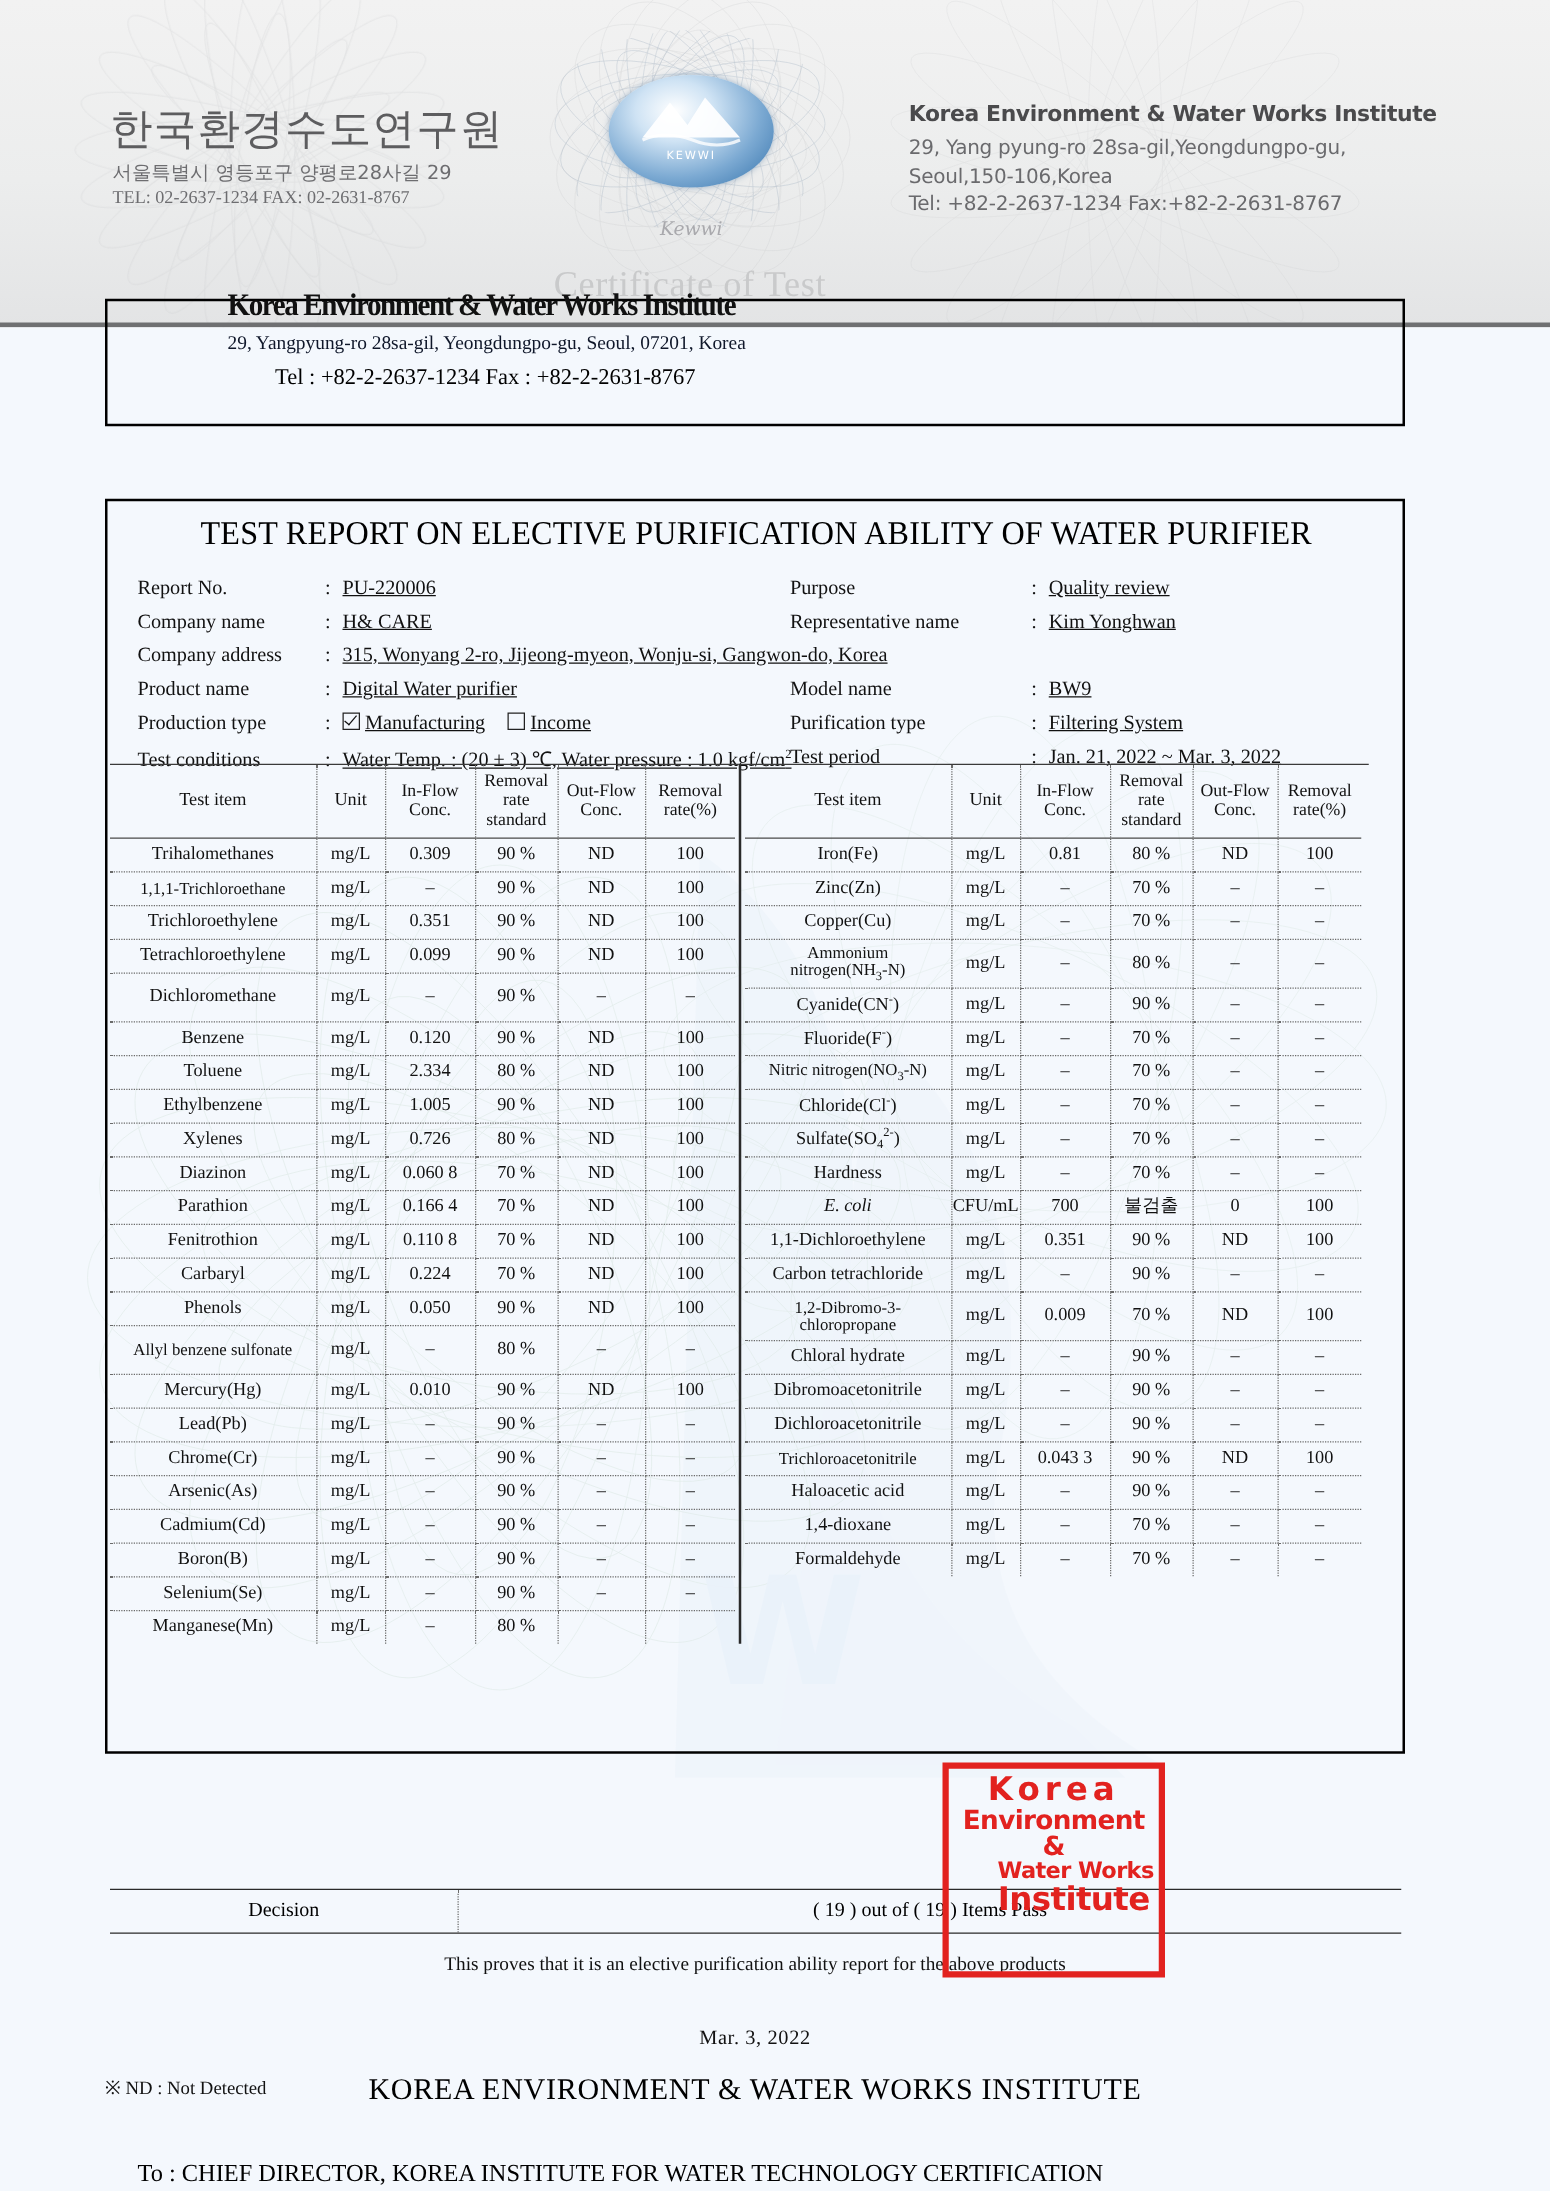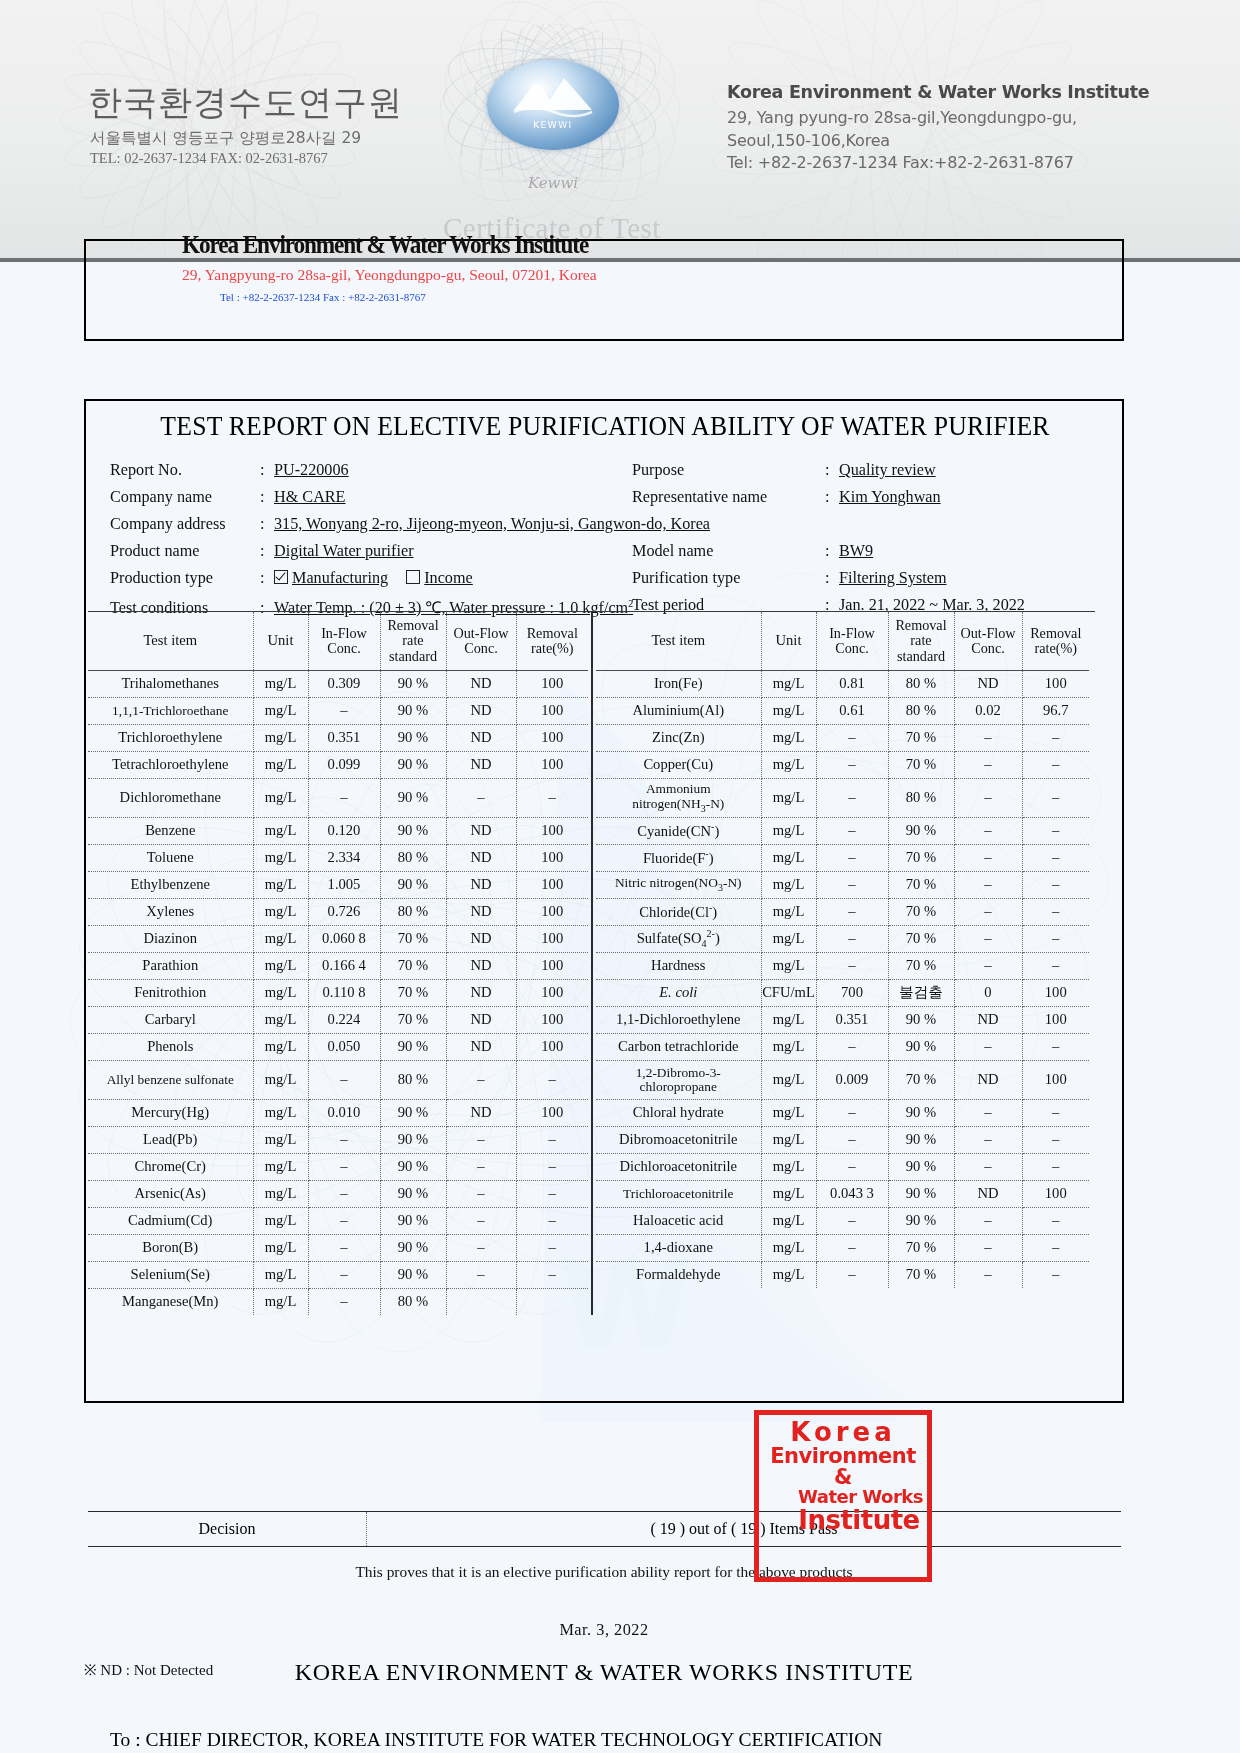--- a/index.html
+++ b/index.html
@@ -126,25 +126,25 @@
   }
   #inst-name {
     position: absolute; left: 96px; top: -10px;
     font-size: 25px; font-weight: bold; letter-spacing: -1.2px;
     color: #111; white-space: nowrap;
     font-family: "Liberation Serif", serif;
     transform: scaleX(.93); transform-origin: left center;
   }
   #inst-addr {
     position: absolute; left: 96px; top: 25px;
-    font-size: 15.5px; color: #ef4444; white-space: nowrap;
+    font-size: 15.5px; color: #0f172a; white-space: nowrap;
   }
   #inst-tel {
     position: absolute; left: 134px; top: 50px;
-    font-size: 11px; color: #1d4ed8; white-space: nowrap;
+    font-size: 18px; color: #000000; white-space: nowrap;
   }
 
   
   #report-box {
     position: absolute;
     left: 84px; top: 92px;
     width: 1040px; height: 1004px;
     border: 2.5px solid #000;
     box-sizing: border-box;
     margin-top: 45px;
@@ -731,28 +731,20 @@
           <tbody>
               <tr>
                 <td class="item">Iron(Fe)</td>
                 <td class="">mg/L</td>
                 <td class="">0.81</td>
                 <td class="">80 %</td>
                 <td class="">ND</td>
                 <td class="">100</td>
               </tr>
               <tr>
-                <td class="item">Aluminium(Al)</td>
-                <td class="">mg/L</td>
-                <td class="">0.61</td>
-                <td class="">80 %</td>
-                <td class="">0.02</td>
-                <td class="">96.7</td>
-              </tr>
-              <tr>
                 <td class="item">Zinc(Zn)</td>
                 <td class="">mg/L</td>
                 <td class="">–</td>
                 <td class="">70 %</td>
                 <td class="">–</td>
                 <td class="">–</td>
               </tr>
               <tr>
                 <td class="item">Copper(Cu)</td>
                 <td class="">mg/L</td>

